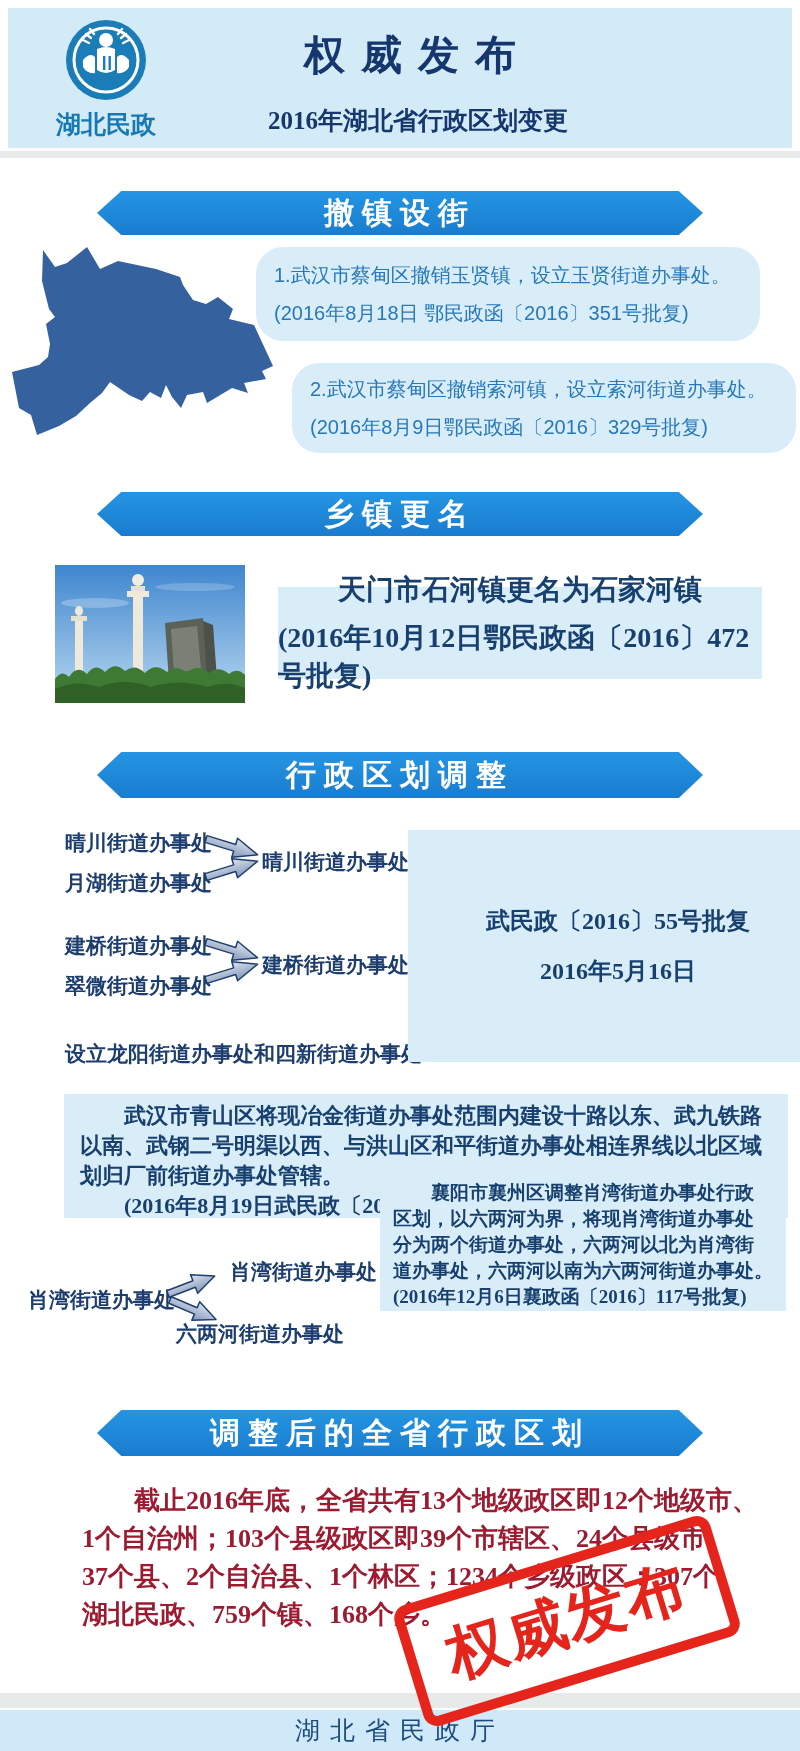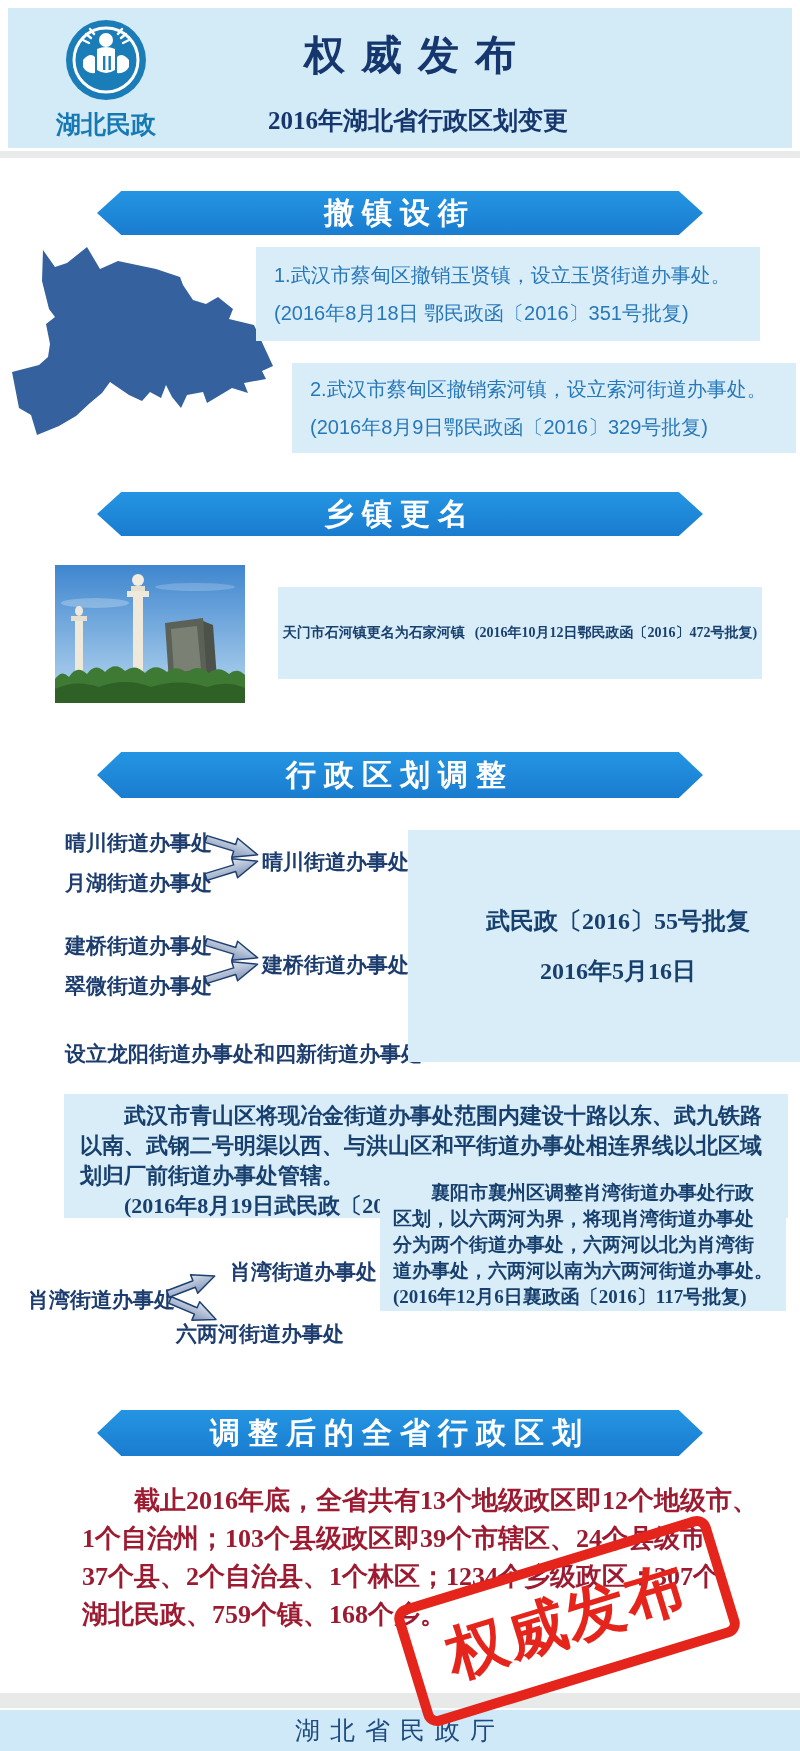--- a/index.html
+++ b/index.html
@@ -23,24 +23,24 @@
           clip-path:polygon(0 50%,4% 0,96% 0,100% 50%,96% 100%,4% 100%);
           color:#ffffff;font-weight:bold;font-size:30px;letter-spacing:8px;
           display:flex;align-items:center;justify-content:center;}
   .ribbon3,.ribbon4{height:46px;}
 
   
   .bluebox{background:#d9edf9;}
   .box1{left:256px;top:247px;width:504px;height:94px;}
   .box2{left:256px;top:363px;width:504px;height:90px;margin-left:36px;}
   .box1,.box2{display:flex;flex-direction:column;justify-content:center;gap:15px;
-              padding:0 18px;box-sizing:border-box;font-size:20px;color:#2778b9;line-height:1.15;}
-  .shihe{left:278px;top:587px;width:484px;height:92px;display:flex;flex-direction:row;
+              padding:0 18px;box-sizing:border-box;font-size:20px;color:#2778b9;line-height:1.15;border-radius:27px;}
+  .shihe{left:278px;top:587px;width:484px;height:92px;display:flex;flex-direction:column;
          justify-content:center;align-items:center;gap:10px;font-family:"Liberation Serif",serif;
-         font-weight:bold;font-size:14px;color:#17406e;}
+         font-weight:bold;font-size:28px;color:#17406e;}
   .approval{left:408px;top:830px;width:380px;height:232px;display:flex;flex-direction:column;
             justify-content:center;align-items:center;gap:18px;font-family:"Liberation Serif",serif;
             font-weight:bold;font-size:24px;color:#17406e;padding-left:20px;}
   .qingshan{left:64px;top:1094px;width:724px;height:124px;box-sizing:border-box;padding:7px 16px;
             font-family:Liberation Serif, serif;font-weight:bold;font-size:22px;line-height:30px;
             color:#17406e;white-space:pre;}
   .xiangyang{left:380px;top:1177px;width:406px;height:134px;box-sizing:border-box;padding:3px 13px;
              font-family:"Liberation Serif",serif;font-weight:bold;font-size:19px;line-height:26px;
              color:#17406e;white-space:pre;}
 

